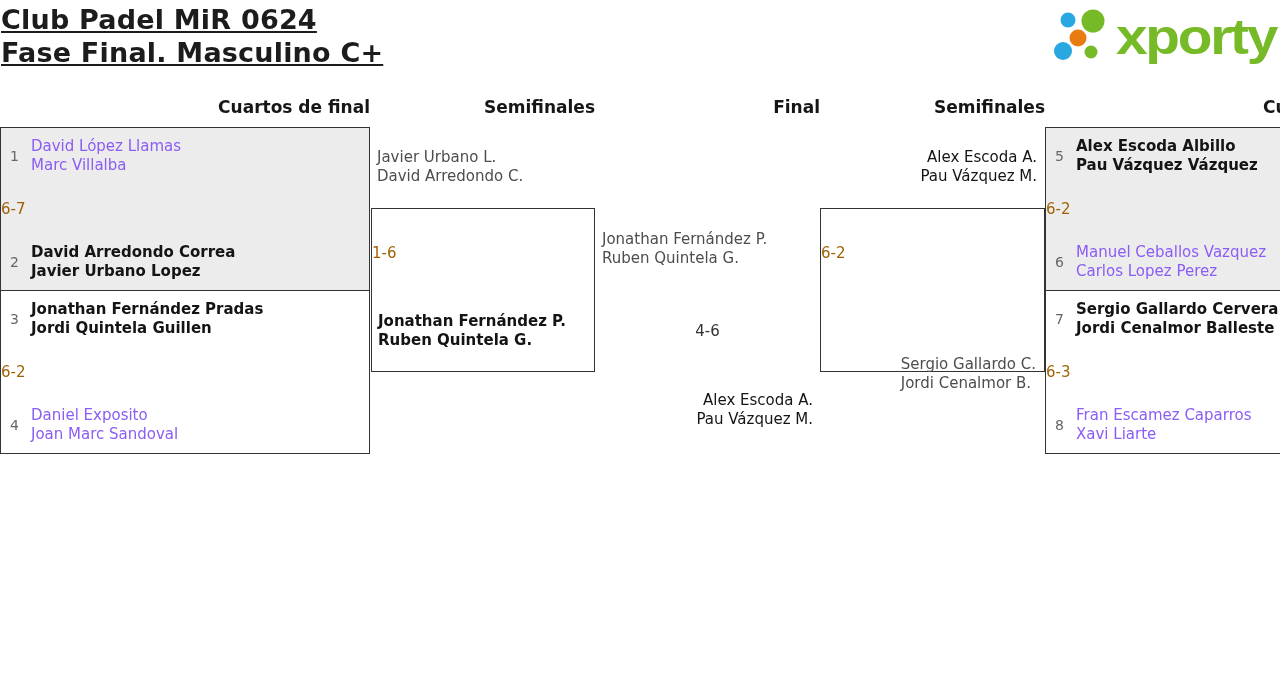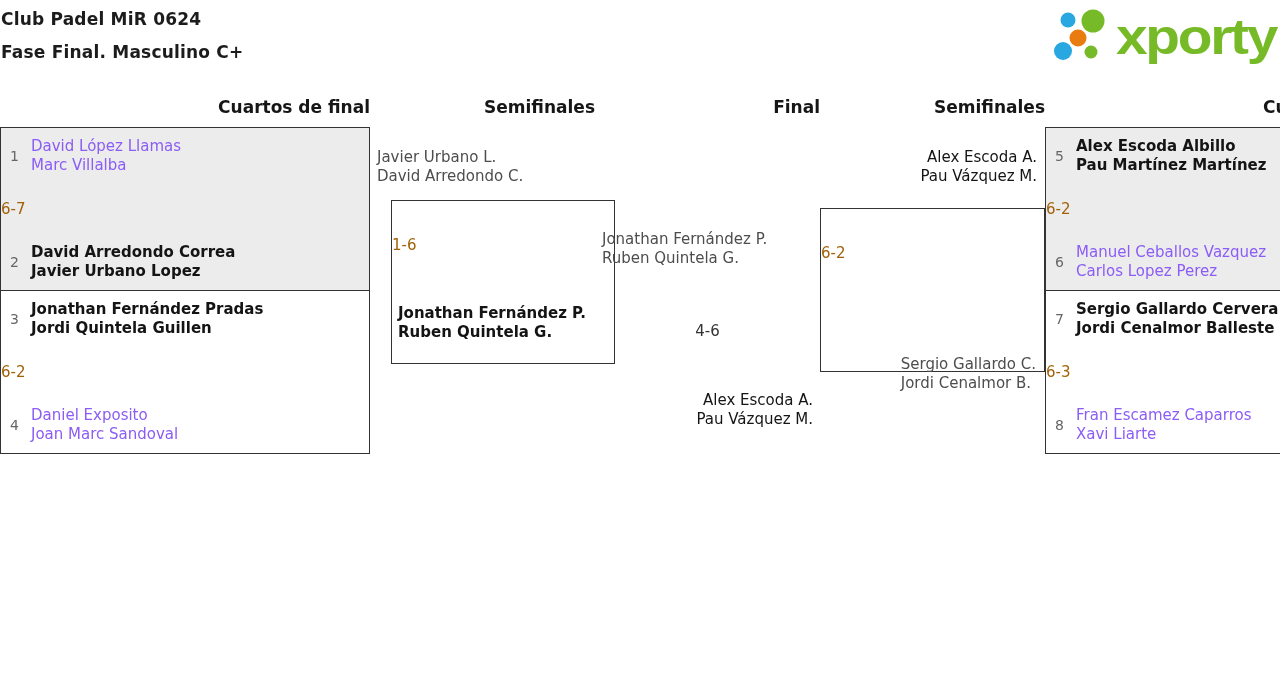--- a/index.html
+++ b/index.html
@@ -9,25 +9,26 @@
     height: 697px;
     overflow: hidden;
     background: #ffffff;
     font-family: "DejaVu Sans", "Liberation Sans", sans-serif;
   }
   
   .page-title {
     position: absolute;
     left: 1px;
     top: 3px;
-    font-size: 17px;
+    font-size: 27px;
     font-weight: 700;
     line-height: 33px;
     color: #1c1c1c;
     letter-spacing: 0.2px;
+    text-decoration: underline;
   }
   .logo {
     position: absolute;
     left: 1046px;
     top: 0;
     width: 234px;
     height: 72px;
   }
   
   .round-header {
@@ -52,21 +53,21 @@
     border: 1px solid #333333;
     background: #ffffff;
   }
   .match.shaded { background: #ececec; }
   .qf { width: 370px; height: 164px; }
   .qf-l1 { left: 0; top: 127px; }
   .qf-l2 { left: 0; top: 290px; }
   .qf-r1 { left: 1045px; top: 127px; }
   .qf-r2 { left: 1045px; top: 290px; }
   .sf { width: 225px; height: 164px; }
-  .sf-l { left: 371px; top: 200px; width: 224px; margin-left: 20px; }
+  .sf-l { left: 371px; top: 208px; width: 224px; }
   .sf-r { left: 820px; top: 208px; }
   .team-row {
     position: absolute;
     left: 9px;
     right: 10px;
     display: flex;
     align-items: center;
     gap: 7px;
   }
   .team-row.top { top: 9px; }
@@ -208,21 +209,21 @@
       <div>Sergio Gallardo C.</div>
       <div>Jordi Cenalmor B.</div>
     </div>
   </div>
 
   <div class="match qf qf-r1 shaded">
     <div class="team-row top">
       <span class="seed">5</span>
       <span class="names winner">
         <div>Alex Escoda Albillo</div>
-        <div>Pau Martínez Martínez</div>
+        <div>Pau Vázquez Vázquez</div>
       </span>
     </div>
     <div class="score">6-2</div>
     <div class="team-row bottom">
       <span class="seed">6</span>
       <span class="names">
         <div>Manuel Ceballos Vazquez</div>
         <div>Carlos Lopez Perez</div>
       </span>
     </div>

